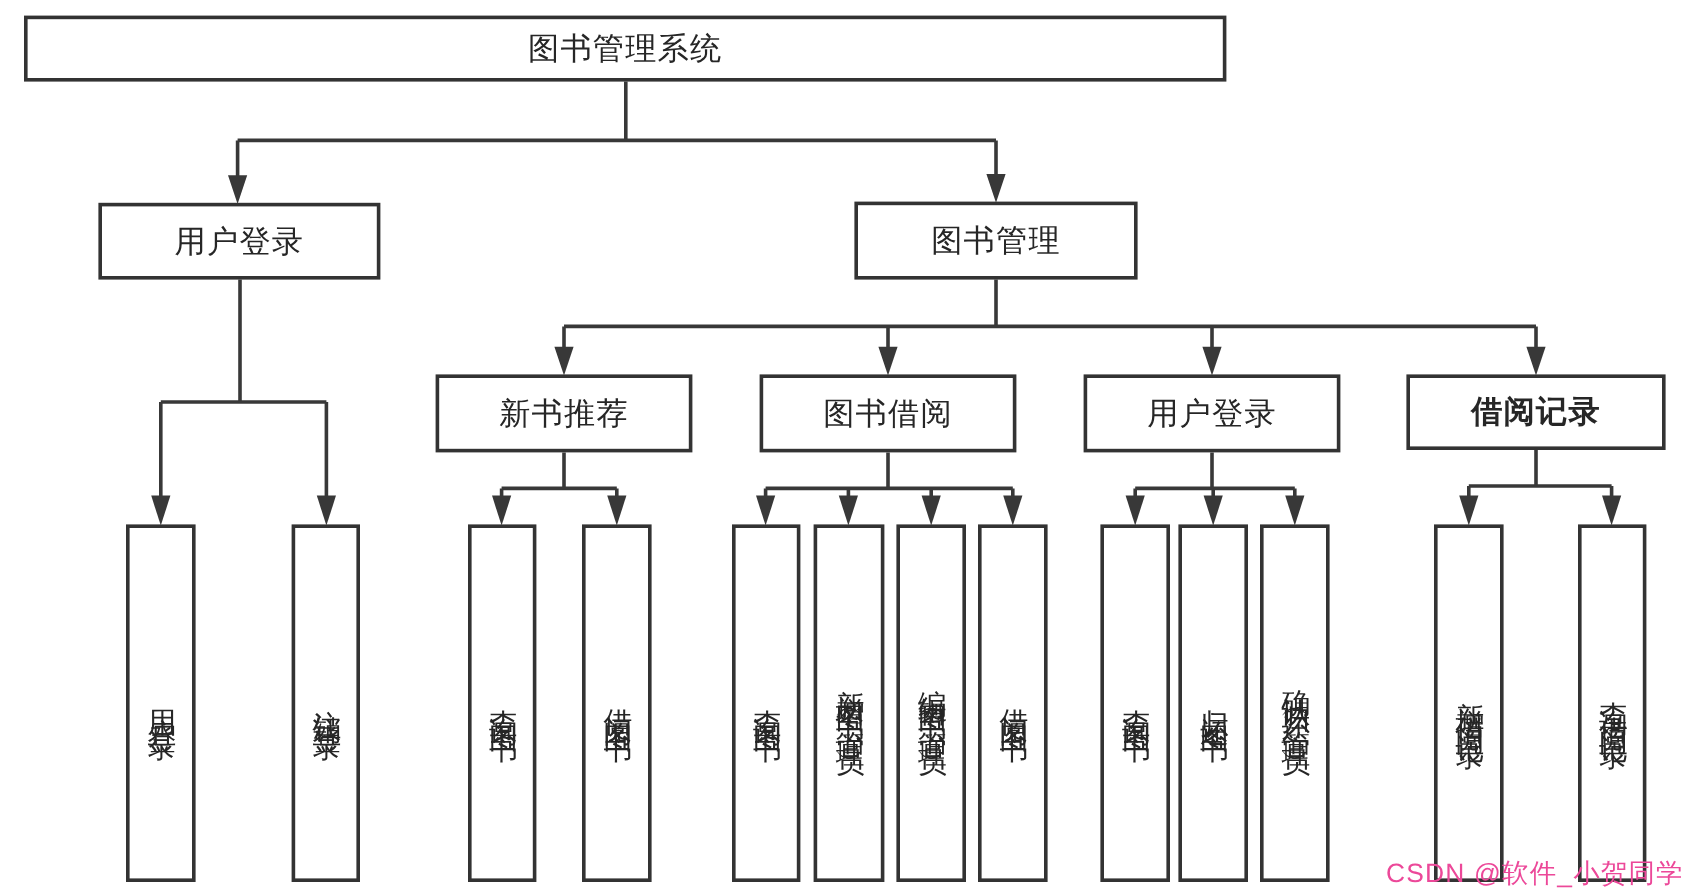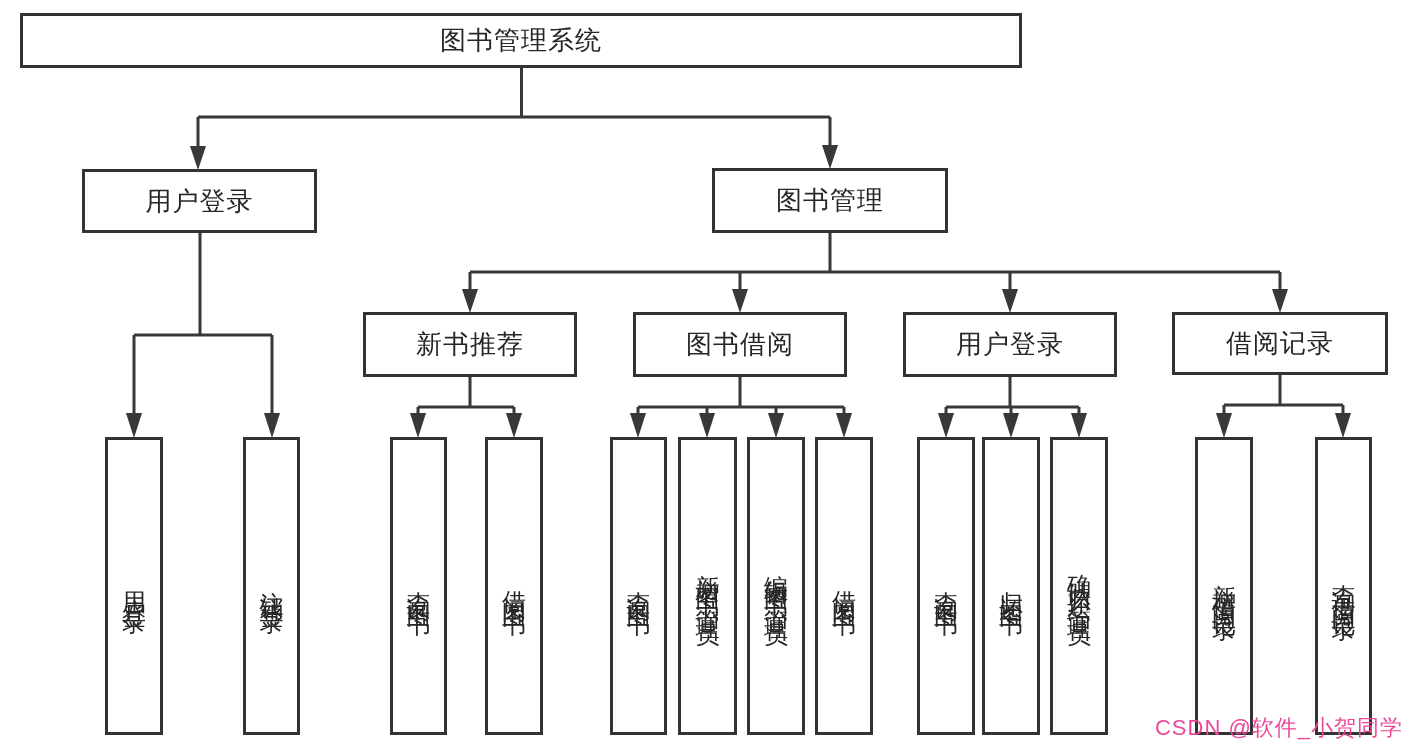--- a/index.html
+++ b/index.html
@@ -43,21 +43,21 @@
 
   <div class="node" style="left:363px;top:312px;width:214px;height:65px;">
     <span class="hlabel">新书推荐</span>
   </div>
   <div class="node" style="left:633px;top:312px;width:214px;height:65px;">
     <span class="hlabel">图书借阅</span>
   </div>
   <div class="node" style="left:903px;top:312px;width:214px;height:65px;">
     <span class="hlabel">用户登录</span>
   </div>
-  <div class="node" style="left:1172px;top:312px;width:216px;height:63px;">
+  <div class="node" style="left:1172px;top:312px;width:216px;height:63px;font-weight:bold;">
     <span class="hlabel">借阅记录</span>
   </div>
 
   <div class="node" style="left:105px;top:437px;width:58px;height:298px;">
     <span class="vlabel">用户登录</span>
   </div>
   <div class="node" style="left:243px;top:437px;width:57px;height:298px;">
     <span class="vlabel">注销登录</span>
   </div>
 

